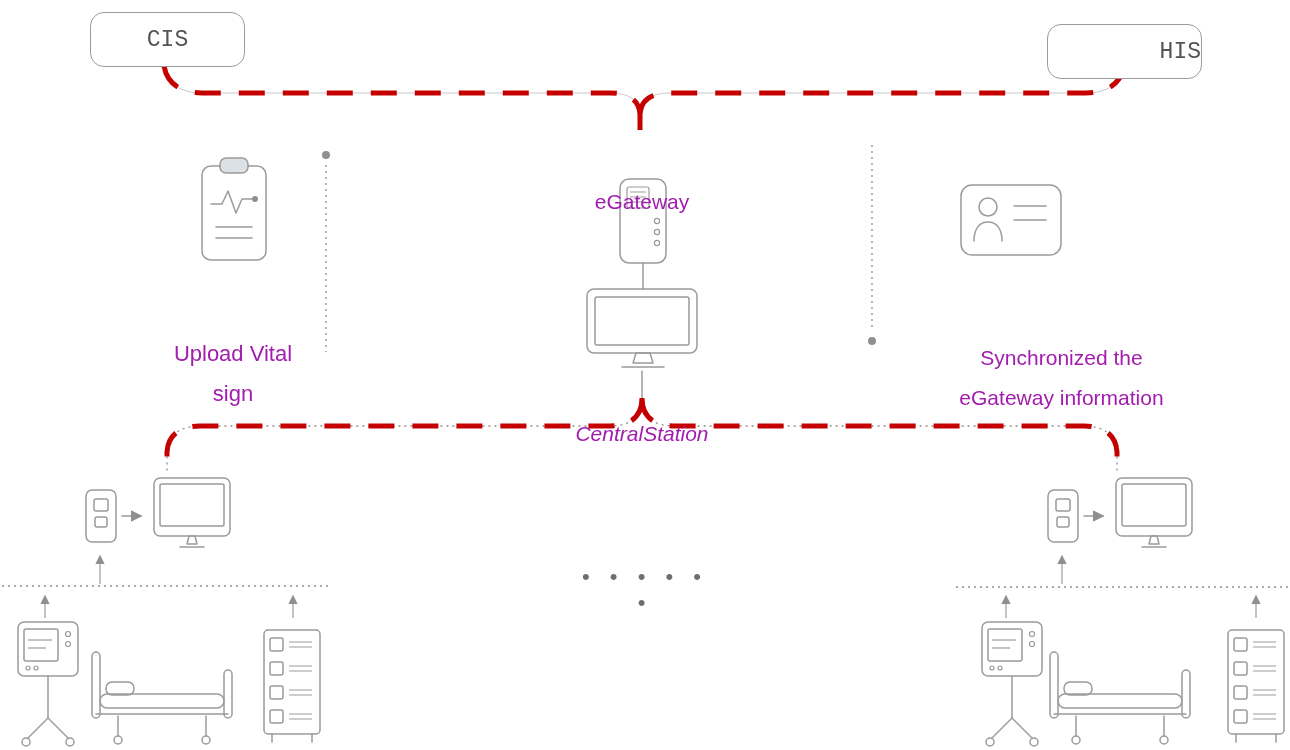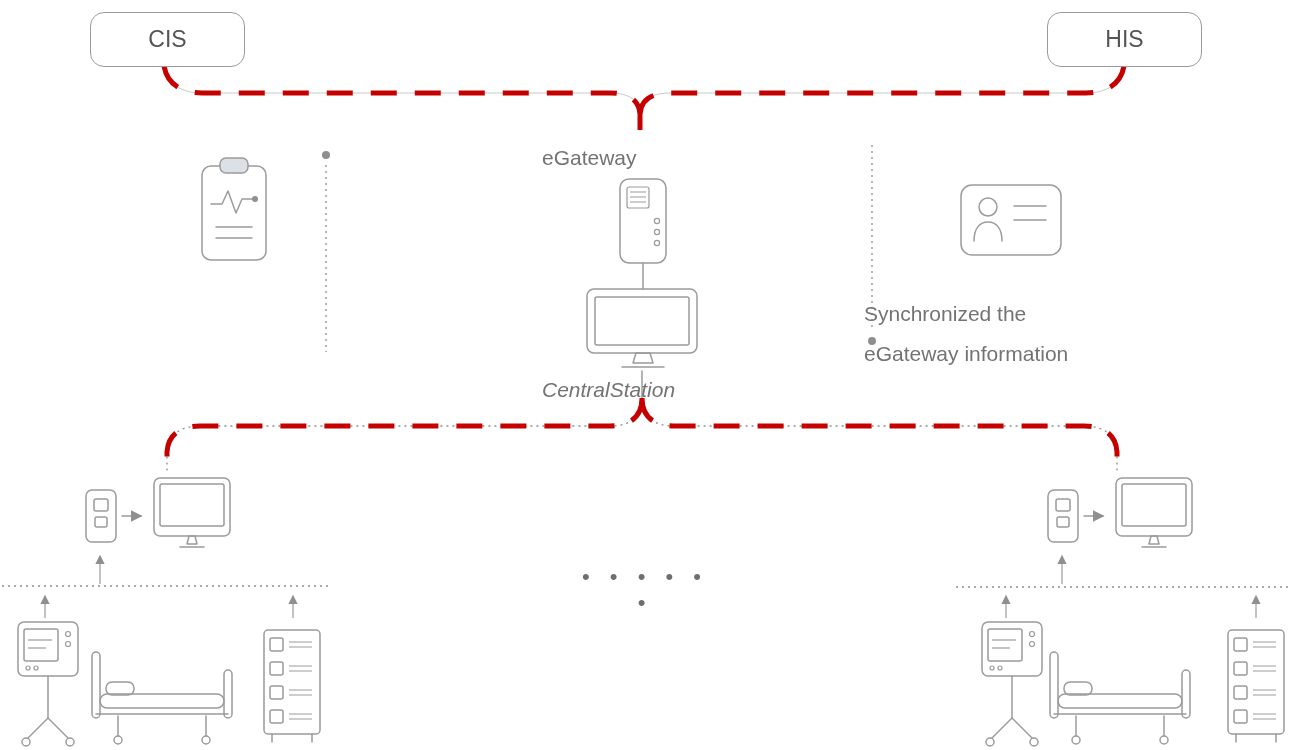--- a/index.html
+++ b/index.html
@@ -12,24 +12,27 @@
     overflow:hidden;
   }
   .abs{position:absolute;}
   .node-box{
     width:153px;height:53px;
     border:1.6px solid #9b9b9b;
     border-radius:14px;
     display:flex;align-items:center;justify-content:center;
     font-size:23px;color:#555;
     background:#fff;
+    font-family:Liberation Mono, monospace;
   }
   .lbl{
-    font-size:21px;color:#737373;
+    text-align:center;
+    font-size:21px;color:#a21caf;
     line-height:40px;
+    margin-top:44px;
   }
   .lbl-big{font-size:22px;}
   .ellipsis{
     font-size:22px;color:#6e6e6e;
     letter-spacing:7px;
     text-align:center;
   }
   svg{position:absolute;left:0;top:0;}
   .ln{stroke:#9b9b9b;stroke-width:1.5;fill:none;stroke-linecap:round;stroke-linejoin:round;}
   .ln-thin{stroke:#9b9b9b;stroke-width:1.2;fill:none;}
@@ -182,29 +185,33 @@
       <use href="#sym-ventilator" x="976" y="622"></use>
       <use href="#sym-bed" x="1046" y="652"></use>
       <use href="#sym-pumps" x="1228" y="630"></use>
     </g>
   </svg>
 
   <div class="abs node-box" style="left:90px;top:12px;">
     <span>CIS</span>
   </div>
 
-  <div class="abs node-box" style="left:1047px;top:12px;">
+  <div class="abs node-box" style="left:1047px;top:24px;justify-content:flex-end;">
     <span>HIS</span>
   </div>
 
   <div class="abs lbl" style="left:542px;top:138px;width:200px;">eGateway</div>
 
   <div class="abs lbl" style="left:542px;top:370px;width:200px;font-style:italic;">CentralStation</div>
 
-
-  <div class="abs lbl" style="left:864px;top:294px;width:245px;">
+  <div class="abs lbl lbl-big" style="left:138px;top:290px;width:190px;">
+    <div>Upload Vital</div>
+    <div>sign</div>
+  </div>
+
+  <div class="abs lbl" style="left:939px;top:294px;width:245px;">
     <div>Synchronized the</div>
     <div>eGateway information</div>
   </div>
 
   <div class="abs ellipsis" style="left:575px;top:564px;width:140px;">• • • • • •</div>
 
 </div>
 
 </body></html>

